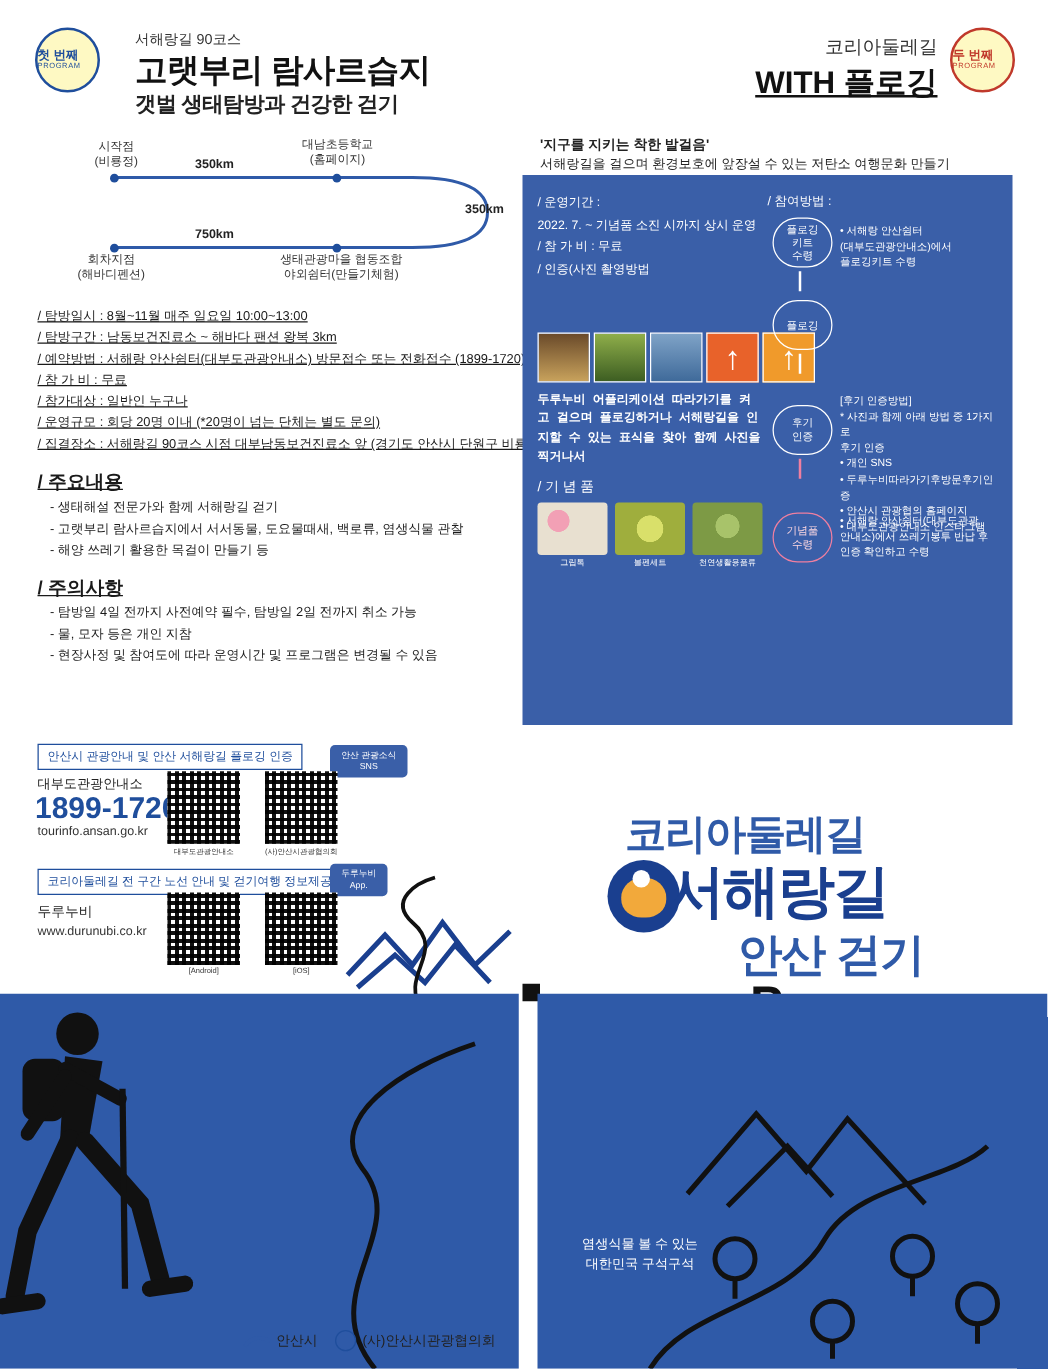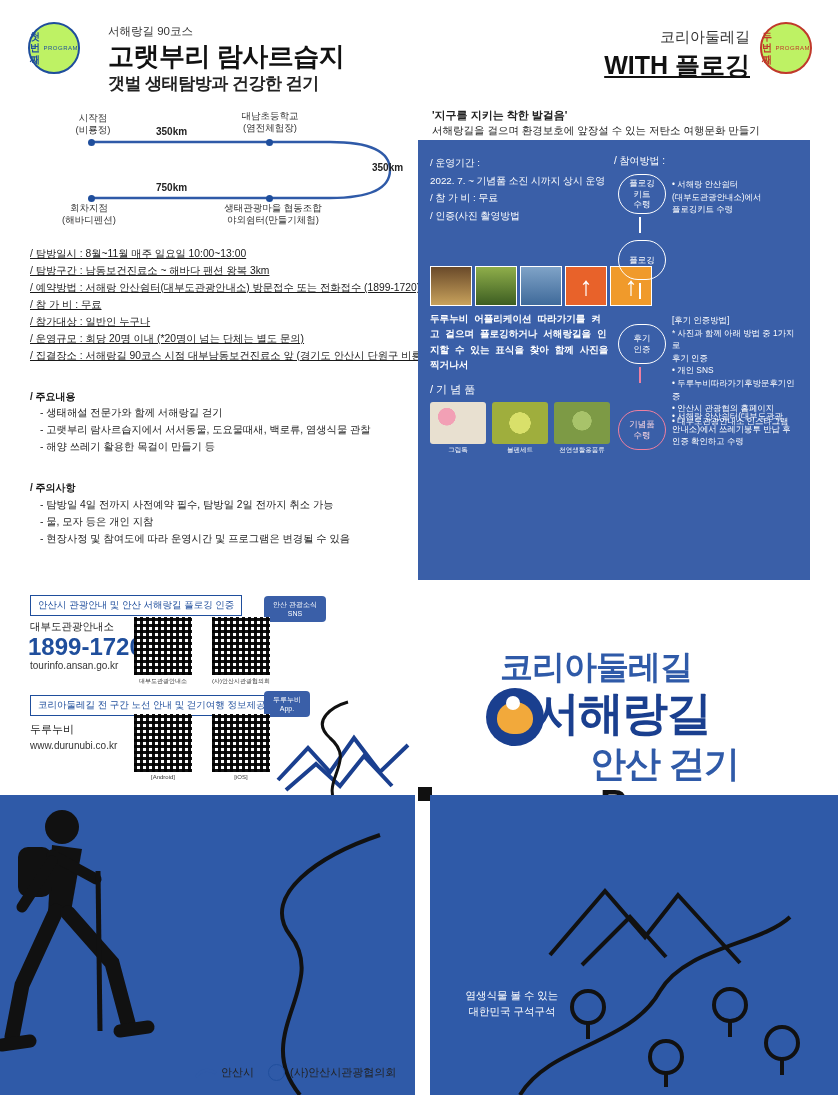--- a/index.html
+++ b/index.html
@@ -8,23 +8,23 @@
     font-family: "Liberation Sans", sans-serif;
     background: #ffffff;
     color: #1a1a1a;
     overflow: hidden;
   }
   .page { position: relative; width: 838px; height: 1095px; }
 
   
   .badge {
     position: absolute; width: 52px; height: 52px; border-radius: 50%;
-    border: 2px solid #1f4e9c; display: flex; flex-direction: row;
-    align-items: center; justify-content: center; color: #1f4e9c;
-    line-height: 1.15; background: #bef264;
+    border: 2px solid #1f4e9c; display: flex; flex-direction: column;
+    justify-content: center; color: #1f4e9c;
+    line-height: 1.15; background: #fef9c3;
   }
   .badge .b1 { font-size: 10px; font-weight: bold; }
   .badge .b2 { font-size: 6px; letter-spacing: .5px; }
   .badge.red { border-color: #c0392b; color: #c0392b; }
 
   #badge1 { left: 28px; top: 22px; }
   #badge2 { left: 760px; top: 22px; }
 
   .p1-sub { position: absolute; left: 108px; top: 24px; font-size: 11.5px; color: #333; }
   .p1-title { position: absolute; left: 108px; top: 39px; font-size: 26px; font-weight: bold; color: #111; letter-spacing: -0.5px; }
@@ -36,21 +36,21 @@
 
   
   .routebox { position: absolute; left: 30px; top: 112px; width: 375px; height: 110px; }
   .rt-label { position: absolute; font-size: 9.5px; color: #333; text-align: center; line-height: 1.25; }
   .rt-km { position: absolute; font-size: 10px; color: #222; font-weight: bold; }
   .dot { position: absolute; width: 7px; height: 7px; background: #1f4e9c; border-radius: 50%; }
 
   
   .ldetail { position: absolute; left: 30px; top: 246px; width: 380px; font-size: 10.3px; color: #1a1a1a; line-height: 1.65; }
   .ldetail .ln { white-space: nowrap; text-decoration: underline; }
-  .sec-h { margin-top: 24px; font-weight: bold; font-size: 10px; }
+  .sec-h { margin-top: 9px; font-weight: bold; font-size: 15px; text-decoration: underline; }
   .bul { padding-left: 10px; }
 
   
   .bluepanel {
     position: absolute; left: 418px; top: 140px; width: 392px; height: 440px;
     background: #3a5fa8; color: #fff;
   }
   .bp-quote { position: absolute; left: 432px; top: 108px; font-size: 11px; font-weight: bold; color: #222; }
   .bp-desc { position: absolute; left: 432px; top: 124px; font-size: 10.5px; color: #222; }
 
@@ -156,21 +156,21 @@
 
     <div class="rt-label" style="left:28px; top:0px; width:70px;">
       <span>시작점</span><br>
       <span>(비룡정)</span>
     </div>
     <div class="rt-km" style="left:126px; top:14px;">350km</div>
     <div class="rt-km" style="left:126px; top:70px;">750km</div>
     <div class="rt-km" style="left:342px; top:50px;">350km</div>
     <div class="rt-label" style="left:190px; top:-2px; width:100px;">
       <span>대남초등학교</span><br>
-      <span>(염전체험장)</span>
+      <span>(홈페이지)</span>
     </div>
     <div class="rt-label" style="left:178px; top:90px; width:130px;">
       <span>생태관광마을 협동조합</span><br>
       <span>야외쉼터(만들기체험)</span>
     </div>
     <div class="rt-label" style="left:16px; top:90px; width:86px;">
       <span>회차지점</span><br>
       <span>(해바디펜션)</span>
     </div>
   </div>

